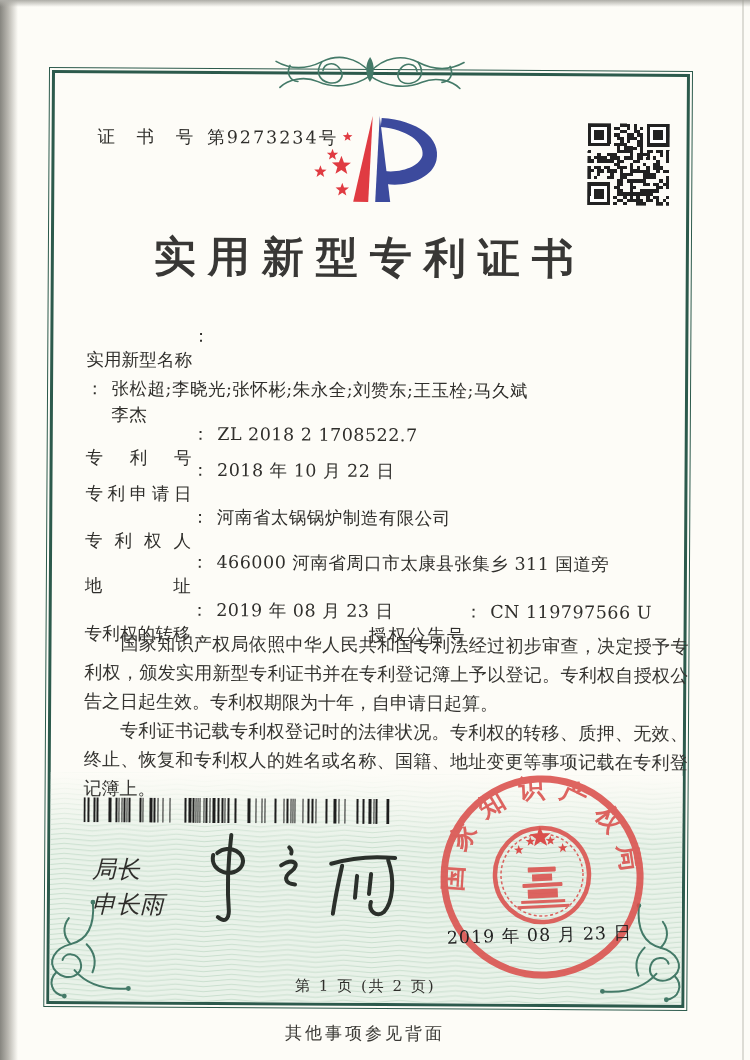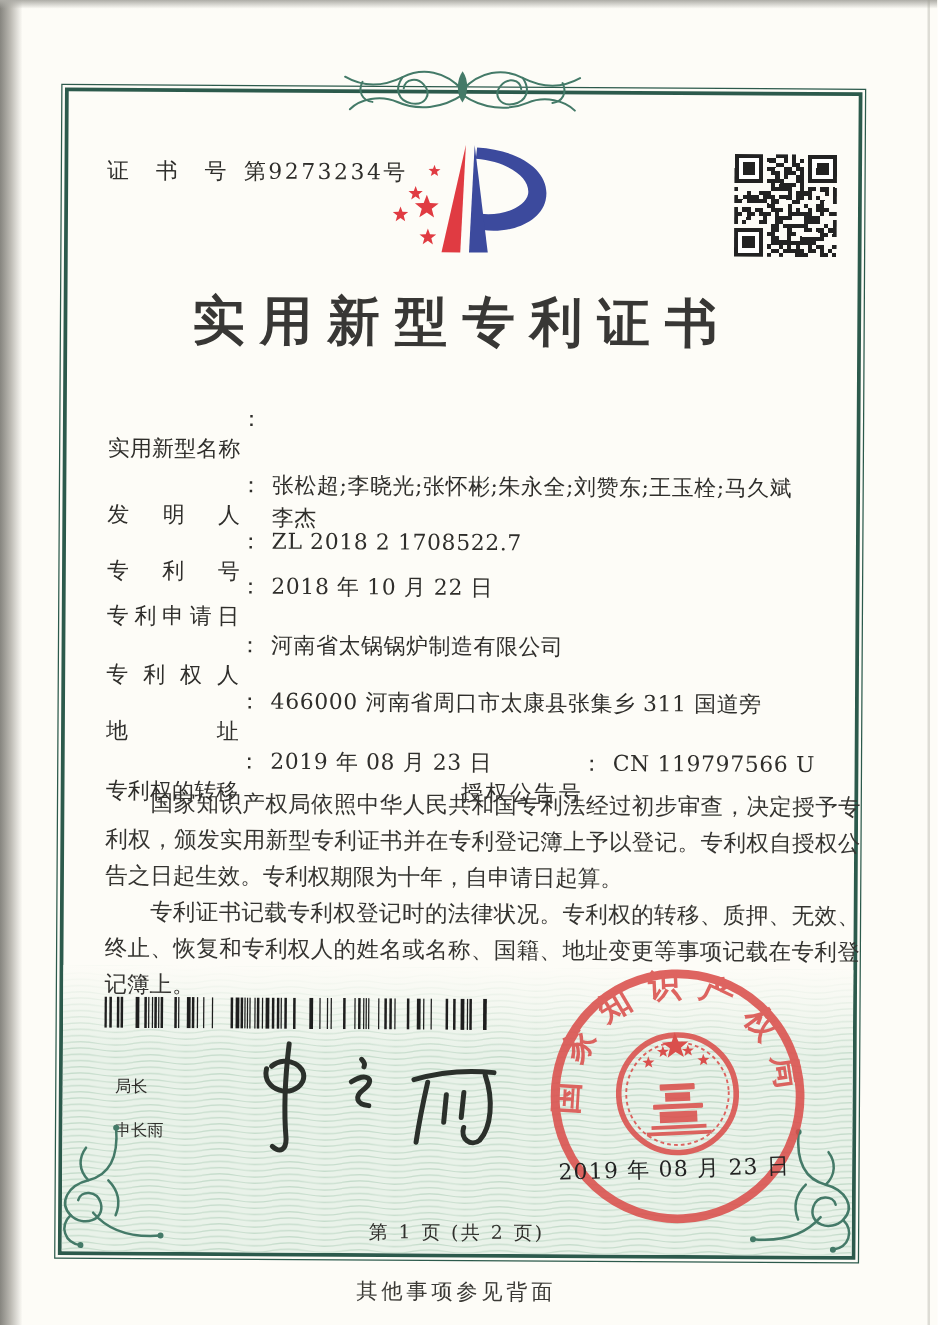--- a/index.html
+++ b/index.html
@@ -15,41 +15,41 @@
     background:linear-gradient(to bottom,#aeada7,rgba(253,252,247,0));z-index:9;}
   .edge-right{position:absolute;right:6px;top:0;width:2px;height:100%;background:rgba(160,160,150,.35);z-index:9;}
   .tilt{position:absolute;left:0;top:0;width:750px;height:1060px;transform:rotate(.35deg);transform-origin:52px 70px;}
 
   .frame{position:absolute;left:52px;top:70px;width:638px;height:934px;
     border:3px solid var(--green);outline:1px solid var(--green);outline-offset:2px;}
 
   .guilloche{position:absolute;left:55px;top:772px;width:632px;height:229px;z-index:1;}
 
   .certno{position:absolute;left:86px;top:124px;font-size:17.5px;letter-spacing:2px;z-index:2;}
-  .certno .lbl{letter-spacing:8px;margin-right:6px;}
+  .certno .lbl{letter-spacing:8px;margin-right:6px;margin-left:12px;}
 
   .logo{position:absolute;left:296px;top:108px;width:170px;height:110px;z-index:2;}
   .qr{position:absolute;left:588px;top:120px;width:82px;height:82px;z-index:2;}
 
   .title{position:absolute;left:52px;top:228px;width:638px;text-align:center;
     font-size:42px;font-weight:600;letter-spacing:12px;color:#383735;z-index:2;}
 
   .frow{position:absolute;left:88px;display:flex;font-size:17.5px;line-height:26px;z-index:2;}
   .flabel{display:inline-block;width:106px;text-align:justify;text-align-last:justify;margin-top:24px;}
   .flabel.narrow{width:96px;}
   .fcolon{margin-right:8px;}
   .fval{max-width:432px;letter-spacing:.5px;}
 
   .body-text{position:absolute;left:88px;top:628px;width:604px;font-size:18px;line-height:29px;
     text-align:justify;color:#353431;z-index:2;}
   .body-text p{text-indent:2em;margin:0;}
 
   .barcode{position:absolute;left:88px;top:797px;width:306px;height:25px;z-index:2;}
 
-  .director{position:absolute;left:97px;top:852px;font-size:13px;line-height:35px;z-index:2;}
+  .director{position:absolute;left:97px;top:852px;font-size:24px;line-height:35px;z-index:2;font-style:italic;}
   .sig{position:absolute;left:190px;top:820px;width:235px;height:112px;z-index:2;}
 
   .seal{position:absolute;left:433px;top:760px;width:228px;height:228px;z-index:3;transform:rotate(-3deg);}
   .seal-date{position:absolute;left:452px;top:920px;font-size:17.5px;letter-spacing:1px;color:#222;
     z-index:4;transform:rotate(-2deg);}
 
   .pageinfo{position:absolute;left:52px;top:975px;width:638px;text-align:center;font-size:15px;
     letter-spacing:2px;z-index:2;}
   .backnote{position:absolute;left:52px;top:1020px;width:638px;text-align:center;font-size:17px;
     letter-spacing:3px;color:#3a3935;z-index:2;}
@@ -373,21 +373,20 @@
       </svg>
 
     <div class="title">实用新型专利证书</div>
 
     <div class="frow" style="top:322px">
       <span class="flabel">实用新型名称</span>
         <span class="fcolon">：</span>
     </div>
 
     <div class="frow" style="top:375px">
-      <span class="flabel">发明人</span>
         <span class="fcolon">：</span>
       <span class="fval">
         <span style="display:block">张松超;李晓光;张怀彬;朱永全;刘赞东;王玉栓;马久斌</span>
         <span style="display:block">李杰</span>
       </span>
     </div>
 
     <div class="frow" style="top:420px">
       <span class="flabel">专利号</span>
         <span class="fcolon">：</span>

